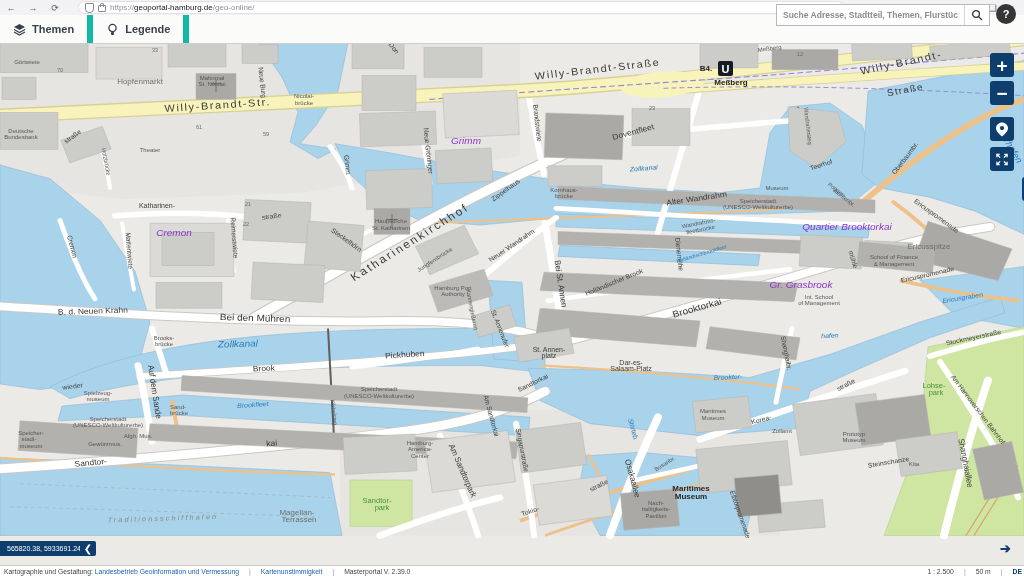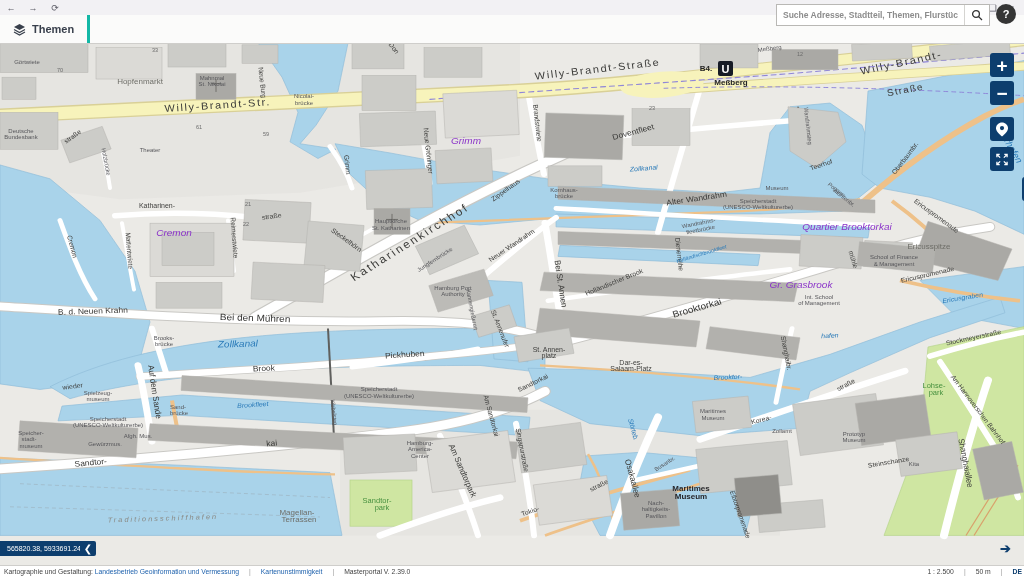--- a/index.html
+++ b/index.html
@@ -12,21 +12,21 @@
   #urlbar .shield{width:7px;height:8px;border:1px solid #8a8a94;border-radius:1px 1px 4px 4px;}
   #urlbar .lock{width:6px;height:5px;border:1px solid #8a8a94;border-radius:1px;position:relative;margin-top:2px;}
   #urlbar .lock:before{content:"";position:absolute;left:1px;top:-3px;width:2px;height:3px;border:1px solid #8a8a94;border-bottom:none;border-radius:2px 2px 0 0;}
   .url-dim{color:#8f8f99;} .url-host{color:#1b1b1f;}
   #urlbar .star{margin-left:auto;font-size:9px;color:#5a5a64;}
   #winicons{margin-left:auto;display:flex;gap:12px;margin-right:10px;align-items:center;}
   #winicons .dl{color:#1f6fd8;}
 
   
   #menubar{position:absolute;left:0;top:15px;width:1024px;height:28px;background:#fbfbfa;border-bottom:1px solid #cfcecb;display:flex;align-items:stretch;z-index:30;}
-  .mitem{display:flex;align-items:center;gap:6px;padding:0 13px;border-right:3px solid #14b8a6;font-size:11px;font-weight:bold;color:#39404c;cursor:pointer;}
+  .mitem{display:flex;align-items:center;gap:6px;padding:0 13px;border-right:6px solid #14b8a6;font-size:11px;font-weight:bold;color:#39404c;cursor:pointer;}
   .mitem svg{display:block;}
   #searchwrap{position:absolute;right:34px;top:4px;display:flex;align-items:center;background:#fff;border:1px solid #b9b8b5;height:20px;width:212px;}
   #searchwrap input{border:none;outline:none;flex:1;font-size:8.5px;font-family:"Liberation Sans",sans-serif;color:#333;padding:0 6px;font-weight:bold;}
   #searchwrap input::placeholder{color:#8c8c8c;}
   #searchbtn{width:24px;height:20px;border-left:1px solid #d5d4d1;display:flex;align-items:center;justify-content:center;cursor:pointer;background:#fff;}
   #helpbtn{position:absolute;right:8px;top:4px;width:20px;height:20px;border-radius:50%;background:#353535;color:#fff;font-size:11px;font-weight:bold;display:flex;align-items:center;justify-content:center;cursor:pointer;}
 
   
   #mapwrap{position:absolute;left:0;top:43px;width:1024px;height:522px;}
   svg text{font-family:"Liberation Sans",sans-serif;}
@@ -68,36 +68,49 @@
 </style>
 </head>
 <body>
 
 <div id="stage">
 
   <div id="browser">
     <span class="bicon">←</span>
     <span class="bicon">→</span>
     <span class="bicon">⟳</span>
+    <div id="urlbar">
+      <span class="shield"></span>
+      <span class="lock"></span>
+      <span><span class="url-dim">https://</span><span class="url-host">geoportal-hamburg.de</span><span class="url-dim">/geo-online/</span></span>
+      <span class="star">☆</span>
+    </div>
     <div id="winicons">
       <span>◡</span>
       <span class="dl">↓</span>
       <span>❏</span>
       <span>≡</span>
     </div>
   </div>
 
   <div id="menubar">
     <div class="mitem">
       <svg width="13" height="13" viewBox="0 0 13 13">
           <path d="M6.5 1 12 4 6.5 7 1 4Z" fill="#39404c"></path>
           <path d="M1 6.5 6.5 9.5 12 6.5" fill="none" stroke="#39404c" stroke-width="1.2"></path>
           <path d="M1 9 6.5 12 12 9" fill="none" stroke="#39404c" stroke-width="1.2"></path>
         </svg>
       <span>Themen</span>
+    </div>
+    <div class="mitem">
+      <svg width="13" height="13" viewBox="0 0 13 13">
+          <circle cx="6.5" cy="5" r="3.6" fill="none" stroke="#39404c" stroke-width="1.3"></circle>
+          <rect x="5" y="9" width="3" height="3" rx="0.8" fill="#39404c"></rect>
+        </svg>
+      <span>Legende</span>
     </div>
   </div>
   <div id="searchwrap" style="z-index:40;">
     <input type="text" placeholder="Suche Adresse, Stadtteil, Themen, Flurstück" style="">
     <div id="searchbtn">
       <svg width="12" height="12" viewBox="0 0 12 12">
           <circle cx="5" cy="5" r="3.4" fill="none" stroke="#333" stroke-width="1.3"></circle>
           <path d="M7.6 7.6 11 11" stroke="#333" stroke-width="1.3"></path>
         </svg>
     </div>

